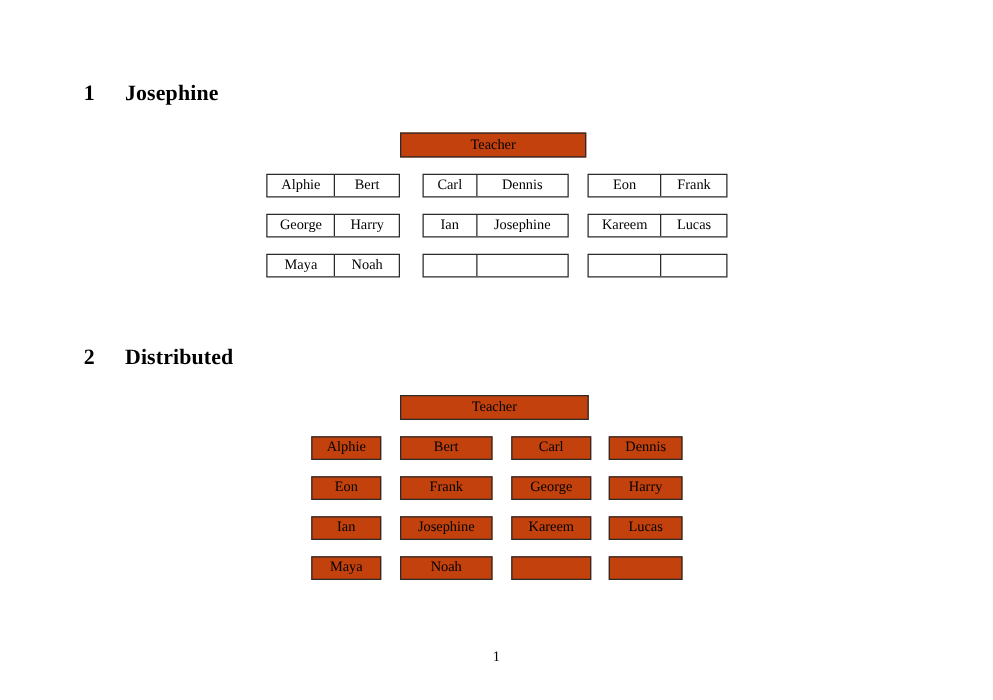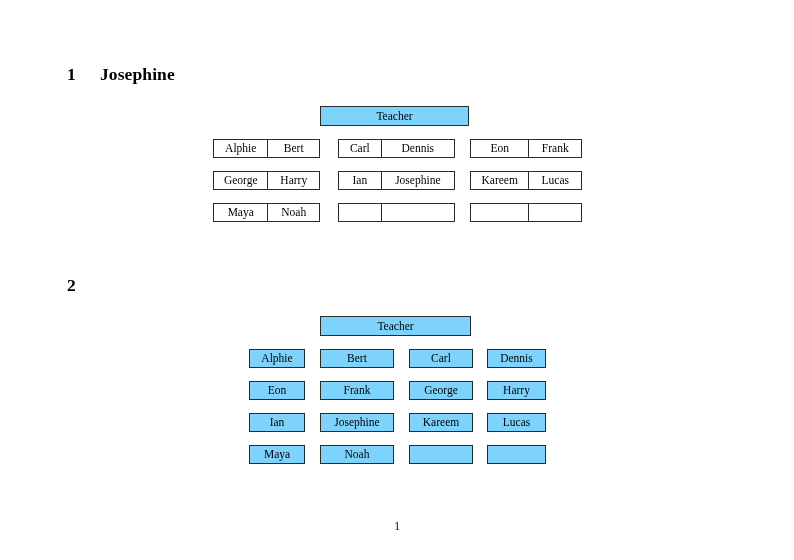--- a/index.html
+++ b/index.html
@@ -43,21 +43,21 @@
     display: inline-block;
   }
   #heading-classical   { top: 64px; }
   #heading-distributed { top: 275px; }
 
   
   .box {
     position: absolute;
     box-sizing: border-box;
     border: 1px solid #2b2b2b;
-    background: #7dd3fc;
+    background: #c2410c;
     font-size: 11.5px;
     line-height: 17px;
     height: 19px;
     text-align: center;
     white-space: nowrap;
     overflow: hidden;
   }
 
   .teacher-box {
     line-height: 18px;
@@ -143,20 +143,21 @@
     <span class="cell" style="width:42px;"></span>
     <span class="cell" style="width:74px;"></span>
   </div>
   <div class="pair-group" style="left:470px; top:203px; width:112px;">
     <span class="cell" style="width:58px;"></span>
     <span class="cell" style="width:53px;"></span>
   </div>
 
   <div class="section-heading" id="heading-distributed">
     <span class="sec-num">2</span>
+    <span class="sec-title">Distributed</span>
   </div>
 
   <div class="box teacher-box" style="left:320px; top:316px; width:151px;">Teacher</div>
 
   <div class="box" style="left:249px; top:349px; width:56px;">Alphie</div>
   <div class="box" style="left:320px; top:349px; width:74px;">Bert</div>
   <div class="box" style="left:409px; top:349px; width:64px;">Carl</div>
   <div class="box" style="left:487px; top:349px; width:59px;">Dennis</div>
 
   <div class="box" style="left:249px; top:381px; width:56px;">Eon</div>

